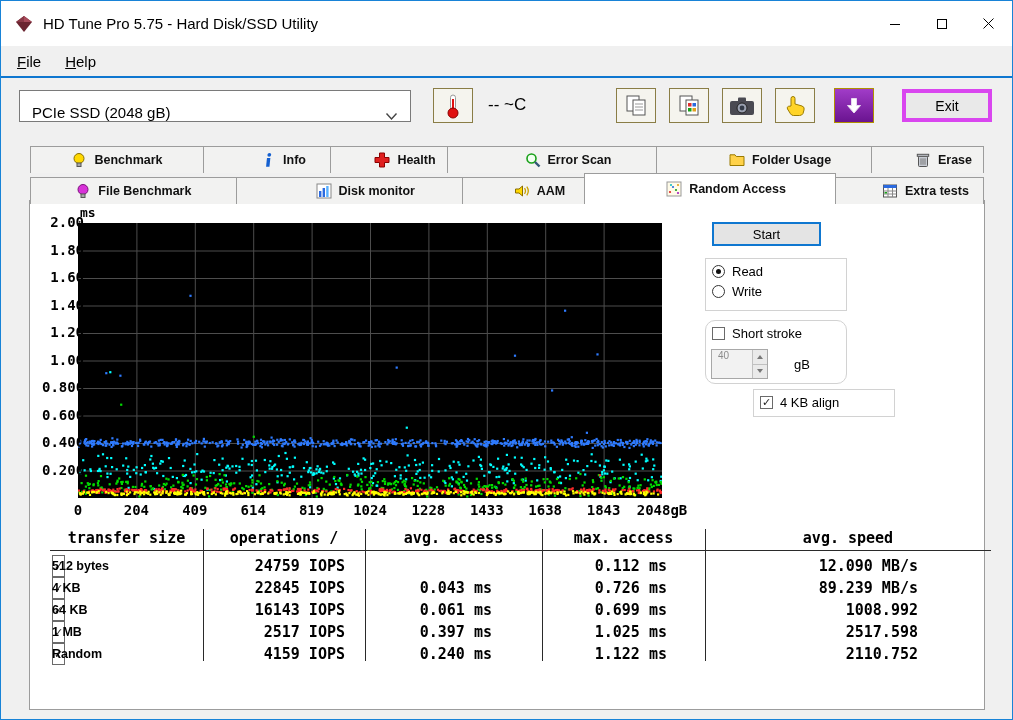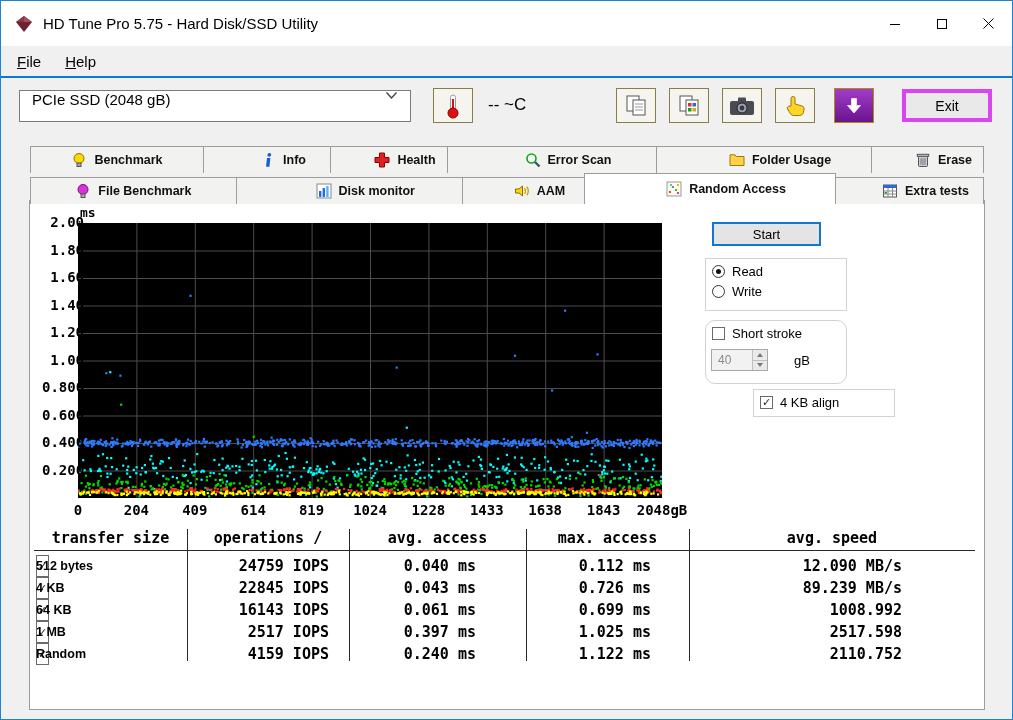--- a/index.html
+++ b/index.html
@@ -15,21 +15,21 @@
 
   
   .menubar { height:30px; background:#f0f0f0; display:flex; align-items:center; padding-left:4px; }
   .menu-item { font-size:15px; padding:3px 12px; color:#000; }
   .menu-item::first-letter { text-decoration:underline; }
   .accent-line { height:2px; background:#0f77d0; }
 
   
   .toolbar { height:57px; background:#f0f0f0; position:relative; }
   .combo { position:absolute; left:18px; top:12px; width:392px; height:32px; background:#fff;
-           border:1px solid #7a7a7a; display:flex; align-items:flex-start; justify-content:space-between;
+           border:1px solid #7a7a7a; display:flex; align-items:flex-end; justify-content:space-between;
            padding:0 12px; font-size:15px;gap:16px; }
   .tbtn { position:absolute; top:10px; width:40px; height:35px; background:#f5f4ee;
           border:1px solid #8a7d46; display:flex; align-items:center; justify-content:center; padding:0; }
   .tbtn.purple { background:linear-gradient(#a13cc8,#6a1490); border:1px solid #b09000; }
   .temp-read { position:absolute; left:487px; top:17px; font-size:17px; color:#000; }
   .exit-btn { position:absolute; left:901px; top:11px; width:90px; height:33px; background:#e9e9e9;
               border:4px solid #d946ef; font-size:14px; font-family:inherit; }
 
   
   .workspace { position:absolute; top:134px; left:0; right:0; bottom:0; background:#f0f0f0; }
@@ -66,34 +66,34 @@
   .g3 { left:675px; top:188px; width:142px; height:28px;margin-left:48px; }
   .radio-row, .check-row { display:flex; align-items:center; gap:7px; font-size:13px;
                            margin:5px 0 0 6px; cursor:default; }
   .radio { width:13px; height:13px; border:1px solid #333; border-radius:50%; background:#fff;
            position:relative; flex:0 0 auto; }
   .radio.checked::after { content:""; position:absolute; inset:3px; background:#111; border-radius:50%; }
   .cb { width:13px; height:13px; border:1px solid #6a6a6a; background:#fff; flex:0 0 auto;
         font:11px/12px "DejaVu Sans", sans-serif; text-align:center; color:#222; }
   .cb.checked::after { content:"\2713"; }
   .spin-row { display:flex; align-items:center; margin:8px 0 0 5px; }
-  .spin-input { width:57px; height:22px; border:1px solid #a8a8a8; background:#f2f2f2; color:#8a8a8a;
-                display:flex; align-items:center; font-size:12px; }
+  .spin-input { width:57px; height:30px; border:1px solid #a8a8a8; background:#f2f2f2; color:#8a8a8a;
+                display:flex; font-size:10px; }
   .spin-input > span { flex:1; padding-left:6px; }
   .spin-btns { width:15px; height:100%; display:flex; flex-direction:column; border-left:1px solid #c0c0c0; }
   .sb { flex:1; display:flex; align-items:center; justify-content:center; background:#eaeaea; }
   .sb + .sb { border-top:1px solid #c0c0c0; }
   .tri-up { width:0; height:0; border-left:3px solid transparent; border-right:3px solid transparent;
             border-bottom:4px solid #777; }
   .tri-dn { width:0; height:0; border-left:3px solid transparent; border-right:3px solid transparent;
             border-top:4px solid #777; }
   .unit { font-size:13px; margin-left:26px; }
 
   
-  .results { position:absolute; left:4px; top:328px; width:941px; height:136px; }
+  .results { position:absolute; left:20px; top:328px; width:941px; height:136px; }
   .vline { position:absolute; top:0; width:1px; height:132px; background:#2a2a2a; }
   .hline { position:absolute; left:0; right:0; top:21px; height:1px; background:#2a2a2a; }
   .hrow { position:absolute; left:0; right:0; height:22px; }
   .hrow span, .hrow div.cell { position:absolute; top:0; height:22px; line-height:22px; }
   .c1{left:0;width:153px} .c2{left:153px;width:162px} .c3{left:315px;width:177px}
   .c4{left:492px;width:163px} .c5{left:655px;width:286px}
   .hdr span { font:700 15px "DejaVu Sans Mono", monospace; text-align:center; }
   .num { font:700 15px "DejaVu Sans Mono", monospace; text-align:right; }
   .c2.num{padding-right:20px} .c3.num{padding-right:50px}
   .c4.num{padding-right:38px} .c5.num{padding-right:73px}
@@ -2607,21 +2607,20 @@
           <span class="c5">avg. speed</span>
         </div>
 
         <div class="hrow" style="top:26px">
           <div class="cell c1 rowhead">
             <span class="swatch" style="background: rgb(255, 255, 0);"></span>
             <span class="cb checked"></span>
             <span>512 bytes</span>
           </div>
           <span class="c2 num">24759 IOPS</span>
-          <span class="c3 num">0.040 ms</span>
           <span class="c4 num">0.112 ms</span>
           <span class="c5 num">12.090 MB/s</span>
         </div>
 
         <div class="hrow" style="top:48px">
           <div class="cell c1 rowhead">
             <span class="swatch" style="background: rgb(255, 0, 0);"></span>
             <span class="cb checked"></span>
             <span>4 KB</span>
           </div>

